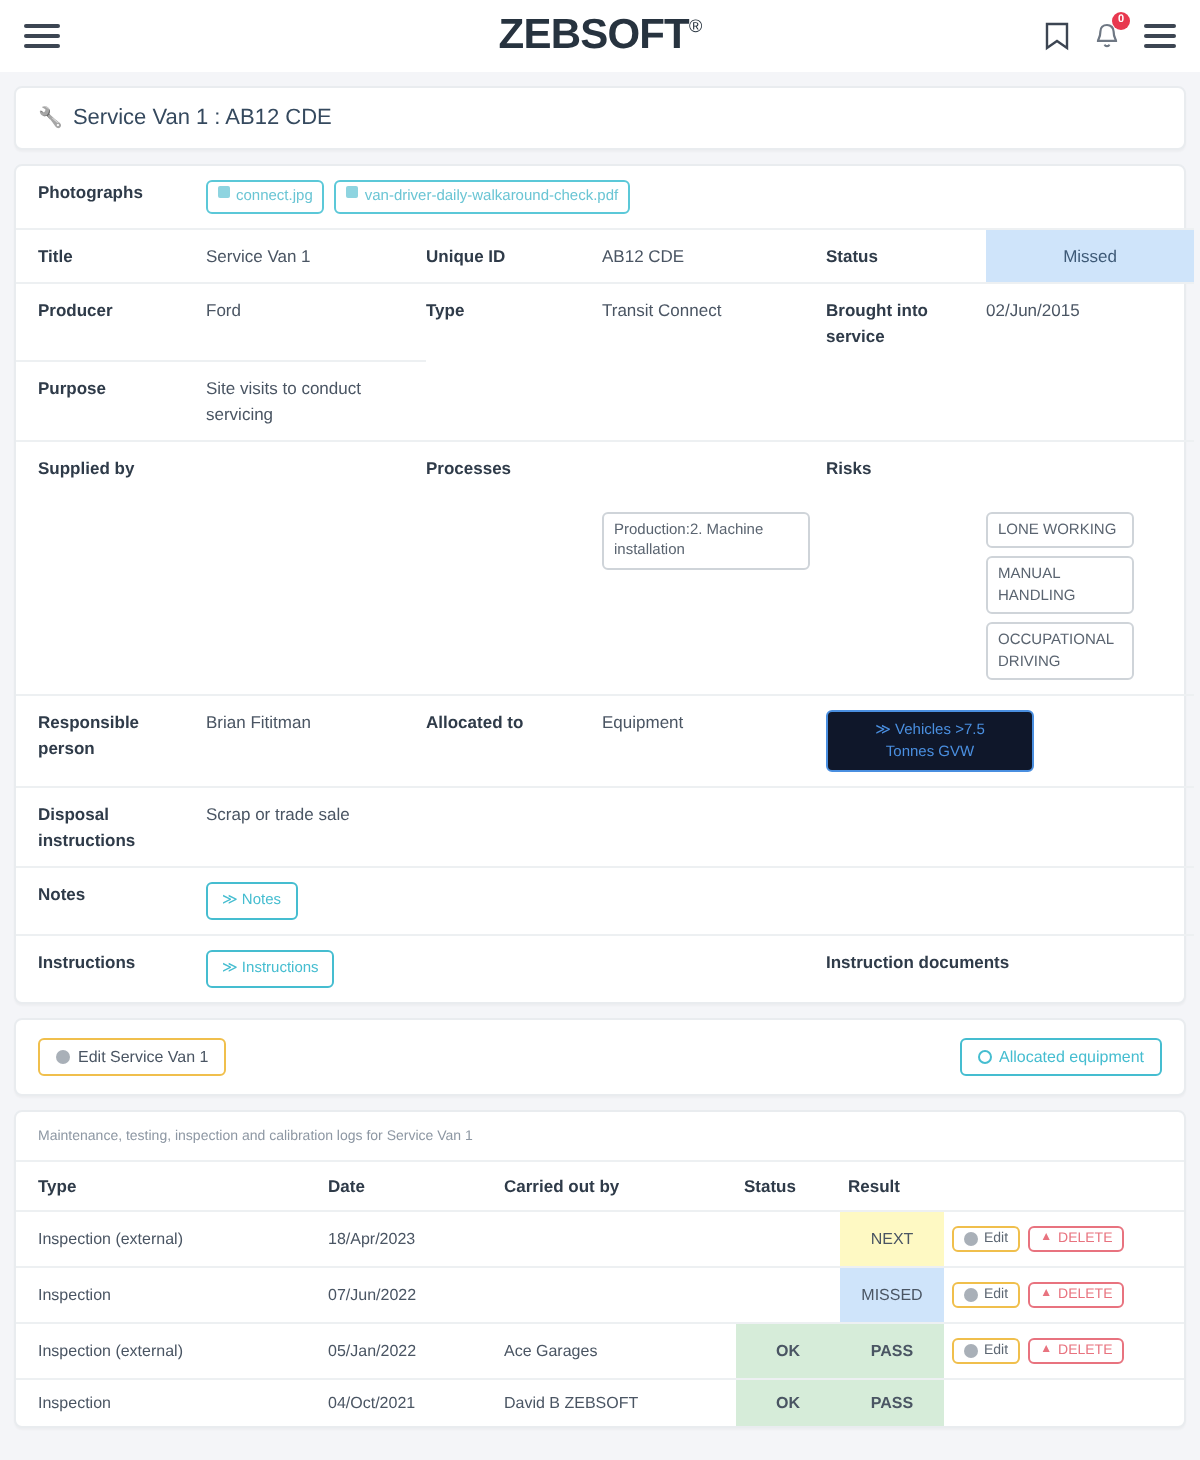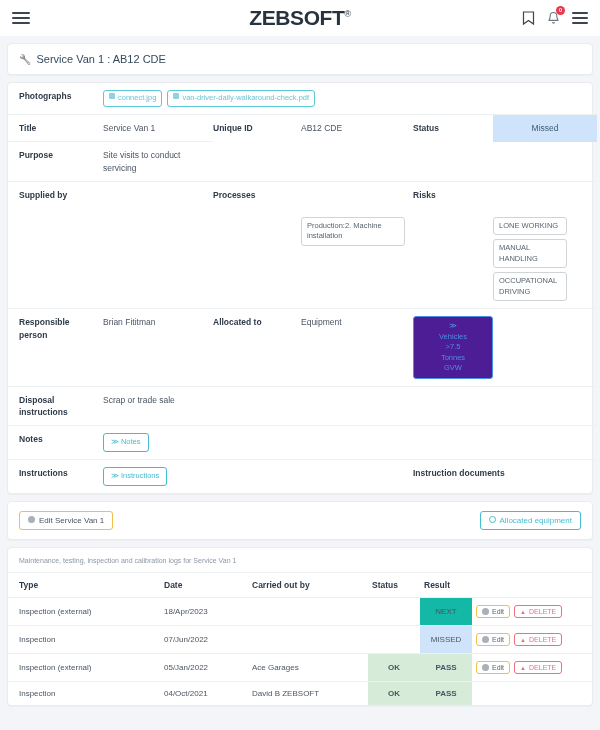--- a/index.html
+++ b/index.html
@@ -89,37 +89,37 @@
   .greybox {
     border: 1px solid #cfd4d9; border-radius: 3px;
     background: #fff; color: #5a6470;
     padding: 3px 5px; font-size: 7.5px; line-height: 1.4;
   }
   .riskbox { width: 74px; }
   .procbox { width: 104px; }
 
   .bluebtn {
     border: 1px solid #4a8fe0; border-radius: 3px;
-    color: #4a8fe0; background: #4c1d95;
+    color: #4a8fe0; background: #0f172a;
     padding: 4px 23px; font-size: 7.5px; text-align: center;
-    width: 80px; cursor: pointer; line-height: 1.4;
+    width: 104px; cursor: pointer; line-height: 1.4;
   }
   .tealbtn {
     border: 1px solid #45bdd0; border-radius: 3px;
     color: #45bdd0; background: #fff;
     padding: 3px 7px; font-size: 7.5px;
     display: inline-block; cursor: pointer;
   }
 
   
   .actionbar { display: flex; align-items: center; justify-content: space-between; padding: 9px 11px; }
   .btn {
     border-radius: 3px; background: #fff;
     padding: 4px 8px; font-size: 8px;
-    display: inline-flex; align-items: flex-start; gap: 4px;
+    display: inline-flex; align-items: center; gap: 4px;
     cursor: pointer;
   }
   .btn-edit { border: 1px solid #f0bf4c; color: #4a5563; }
   .btn-alloc { border: 1px solid #45bdd0; color: #45bdd0; }
   .dot { width: 7px; height: 7px; border-radius: 50%; display: inline-block; }
   .dot-grey { background: #a9b0b8; }
   .ring-teal { width: 7px; height: 7px; border-radius: 50%; border: 1.5px solid #45bdd0; display: inline-block; }
 
   
   .logs-head { padding: 9px 11px 8px 11px; }
@@ -135,21 +135,21 @@
     padding: 7px 4px; font-size: 8px; color: #4a5563;
     border-top: 1px solid #edf0f2; vertical-align: middle;
   }
   table.logs th:first-child, table.logs td:first-child { padding-left: 11px; }
   .w-type { width: 152px; } .w-date { width: 88px; }
   .w-by { width: 120px; } .w-status { width: 52px; }
   .w-result { width: 52px; } .w-act { width: auto; }
   .ctr { text-align: center; }
   .ok    { background: #d6ecd9; color: #4b6650; font-weight: bold; }
   .miss  { background: #cfe4fa; color: #47678a; }
-  .next  { background: #14b8a6; color: #4d7287; }
+  .next  { background: #fef9c3; color: #4d7287; }
   .acts { display: flex; gap: 4px; }
   .mini {
     border-radius: 3px; background: #fff;
     padding: 2px 5px; font-size: 7px;
     display: inline-flex; align-items: center; gap: 3px;
     cursor: pointer; white-space: nowrap;
   }
   .mini-edit { border: 1px solid #f0bf4c; color: #5c6672; }
   .mini-del  { border: 1px solid #e8737f; color: #e8737f; }
   .tri { color: #e8737f; font-size: 6px; }
@@ -224,20 +224,28 @@
 
     <tr>
       <td class="lbl">Title</td>
       <td class="val">Service Van 1</td>
       <td class="lbl" style="padding-left:0 !important">Unique ID</td>
       <td class="val">AB12 CDE</td>
       <td class="lbl" style="padding-left:0 !important">Status</td>
       <td class="status-cell">Missed</td>
     </tr>
 
+    <tr>
+      <td class="lbl">Producer</td>
+      <td class="val">Ford</td>
+      <td class="lbl" style="padding-left:0 !important">Type</td>
+      <td class="val">Transit Connect</td>
+      <td class="lbl" style="padding-left:0 !important">Brought into service</td>
+      <td class="val">02/Jun/2015</td>
+    </tr>
 
 
     <tr>
       <td class="lbl">Purpose</td>
       <td class="val">Site visits to conduct servicing</td>
       <td class="nb"></td>
           <td class="nb"></td>
           <td class="nb"></td>
           <td class="nb"></td>
     </tr>

